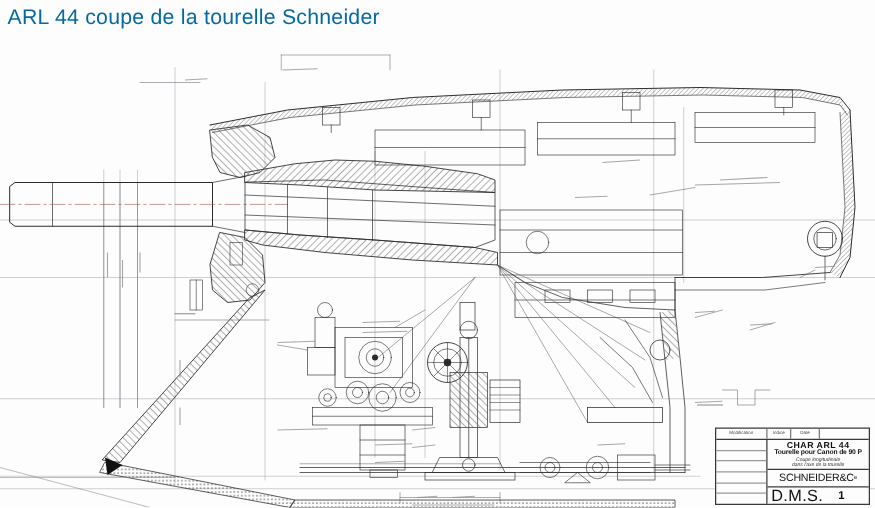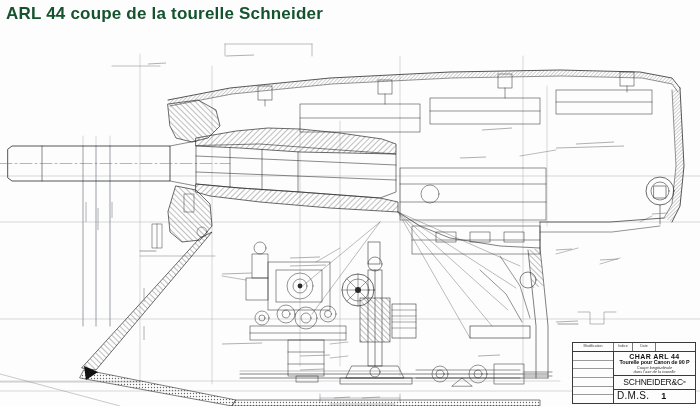--- a/index.html
+++ b/index.html
@@ -3,22 +3,22 @@
 <meta charset="utf-8">
 <style>
   html,body{margin:0;padding:0;background:#ffffff;}
   body{width:700px;height:406px;overflow:hidden;
        font-family:"Liberation Sans",sans-serif;color:#111;}
   #page{position:relative;width:700px;height:406px;background:#fdfdfd;}
 
   
   #page-title{
     position:absolute;left:6px;top:4px;
-    font-size:17px;font-weight:700;letter-spacing:.2px;
-    color:#14532d;white-space:nowrap;
+    font-size:17px;font-weight:400;letter-spacing:.2px;
+    color:#0369a1;white-space:nowrap;
   }
 
   
   #drawing-area{position:absolute;left:0;top:26px;width:700px;height:380px;}
   #drawing-svg{display:block;width:700px;height:380px;}
 
   
   #title-block{
     position:absolute;left:572px;top:342px;width:122px;height:60px;
     background:#fdfdfd;border:1px solid #3a3a3a;
@@ -45,21 +45,21 @@
   .tb-main .l2{font-size:5.4px;font-weight:700;letter-spacing:-.1px;}
   .tb-main .l3{font-size:4px;font-style:italic;color:#333;}
   .tb-main .l4{font-size:4px;font-style:italic;color:#333;}
 
   .tb-maker{height:13px;border-bottom:1px solid #3a3a3a;
             display:flex;align-items:center;justify-content:center;
             font-size:8.5px;font-weight:400;letter-spacing:-.2px;}
   .tb-maker sup{font-size:4px;}
   .tb-num{height:13px;display:flex;align-items:center;
           padding-left:3px;gap:12px;}
-  .tb-num .dms{font-size:10px;letter-spacing:.3px;}
+  .tb-num .dms{font-size:13px;letter-spacing:.3px;}
   .tb-num .sheet{font-size:9px;font-weight:700;}
 </style>
 </head>
 <body>
 
 <div id="page">
 
   <div id="page-title">ARL 44  coupe de la tourelle Schneider</div>
 
   <div id="drawing-area">

